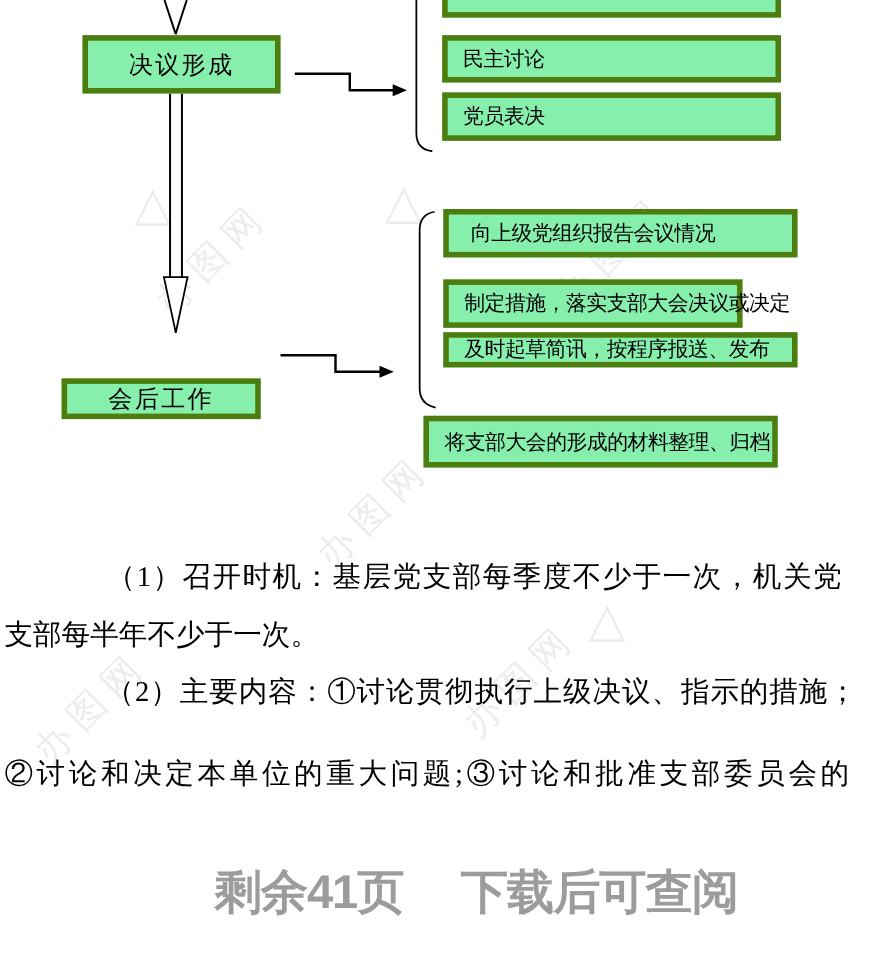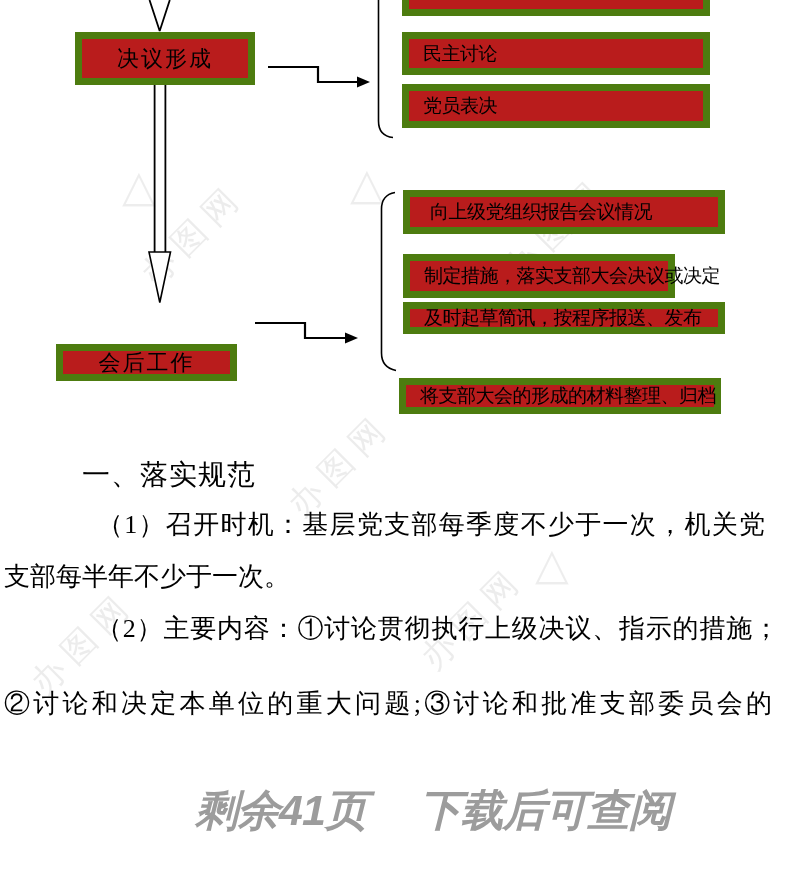--- a/index.html
+++ b/index.html
@@ -13,42 +13,42 @@
     font-size:34px;letter-spacing:9px;white-space:nowrap;
     transform:rotate(-45deg);font-family:"Liberation Sans",sans-serif;
   }
   .wm-tri{
     position:absolute;z-index:0;color:rgba(0,0,0,0.07);
     font-size:44px;font-family:"DejaVu Sans",sans-serif;
   }
   
   svg.flowlines{position:absolute;left:0;top:0;z-index:2;pointer-events:none;}
   .fbox{
-    position:absolute;z-index:2;background:#b91c1c;border:7px solid #4d7c0f;
+    position:absolute;z-index:2;background:#86efac;border:5px solid #4d7c0f;
     box-sizing:border-box;display:flex;align-items:center;
   }
   .fbox.center{justify-content:center;font-size:22px;letter-spacing:2px;}
   .fbox.leftpad{padding-left:14px;font-size:19px;letter-spacing:-0.5px;white-space:nowrap;}
   
   .doc-title{
     position:absolute;left:165px;top:400px;z-index:1;
     font-size:39px;letter-spacing:1px;white-space:nowrap;font-weight:500;
   }
   .section-heading{
     position:absolute;left:82px;top:456px;z-index:1;
     font-size:28px;letter-spacing:1px;white-space:nowrap;
   }
   .bl{position:absolute;z-index:1;font-size:26px;line-height:34px;}
   .bl.just{text-align:justify;text-align-last:justify;}
   .bl.nw{white-space:nowrap;}
   
   .footer{
     position:absolute;left:195px;top:782px;z-index:1;display:flex;gap:52px;
     font-family:"Liberation Sans","DejaVu Sans",sans-serif;
-    font-weight:bold;font-size:43px;color:#9c9c9c;letter-spacing:-1px;white-space:nowrap;font-style:italic;
+    font-weight:bold;font-size:43px;color:#9c9c9c;letter-spacing:-1px;white-space:nowrap;
   }
 </style>
 </head>
 <body>
 
 <div id="page">
 
   <div class="wm" style="left:128px;top:212px;">办图网</div>
   <div class="wm" style="left:275px;top:442px;">办图网</div>
   <div class="wm" style="left:492px;top:206px;">办图网</div>
@@ -79,23 +79,22 @@
   <div class="fbox center" style="left:75px;top:32px;width:180px;height:53px;">决议形成</div>
   <div class="fbox center" style="left:56px;top:305px;width:181px;height:37px;margin-top:39px;">会后工作</div>
 
   <div class="fbox leftpad" style="left:402px;top:-27px;width:308px;height:43px;"></div>
   <div class="fbox leftpad" style="left:402px;top:32px;width:308px;height:43px;">民主讨论</div>
   <div class="fbox leftpad" style="left:402px;top:84px;width:308px;height:44px;">党员表决</div>
 
   <div class="fbox leftpad" style="left:403px;top:190px;width:322px;height:44px;padding-left:20px;">向上级党组织报告会议情况</div>
   <div class="fbox leftpad" style="left:403px;top:254px;width:272px;height:44px;">制定措施，落实支部大会决议或决定</div>
   <div class="fbox leftpad" style="left:403px;top:302px;width:322px;height:32px;">及时起草简讯，按程序报送、发布</div>
-  <div class="fbox leftpad" style="left:399px;top:378px;width:322px;height:36px;z-index:3;">将支部大会的形成的材料整理、归档</div>
+  <div class="fbox leftpad" style="left:385px;top:378px;width:322px;height:47px;z-index:3;">将支部大会的形成的材料整理、归档</div>
 
-  <div class="section-heading">一、落实规范</div>
   <div class="bl just" style="left:97px;top:508px;width:668px;">（1）召开时机：基层党支部每季度不少于一次，机关党</div>
   <div class="bl nw" style="left:4px;top:560px;text-align:center;">支部每半年不少于一次。</div>
   <div class="bl just" style="left:96px;top:612px;width:683px;">（2）主要内容：①讨论贯彻执行上级决议、指示的措施；</div>
   <div class="bl just" style="left:4px;top:664px;width:768px;margin-top:23px;">②讨论和决定本单位的重大问题;③讨论和批准支部委员会的</div>
 
   <div class="footer">
     <span>剩余41页</span>
     <span>下载后可查阅</span>
   </div>
 

